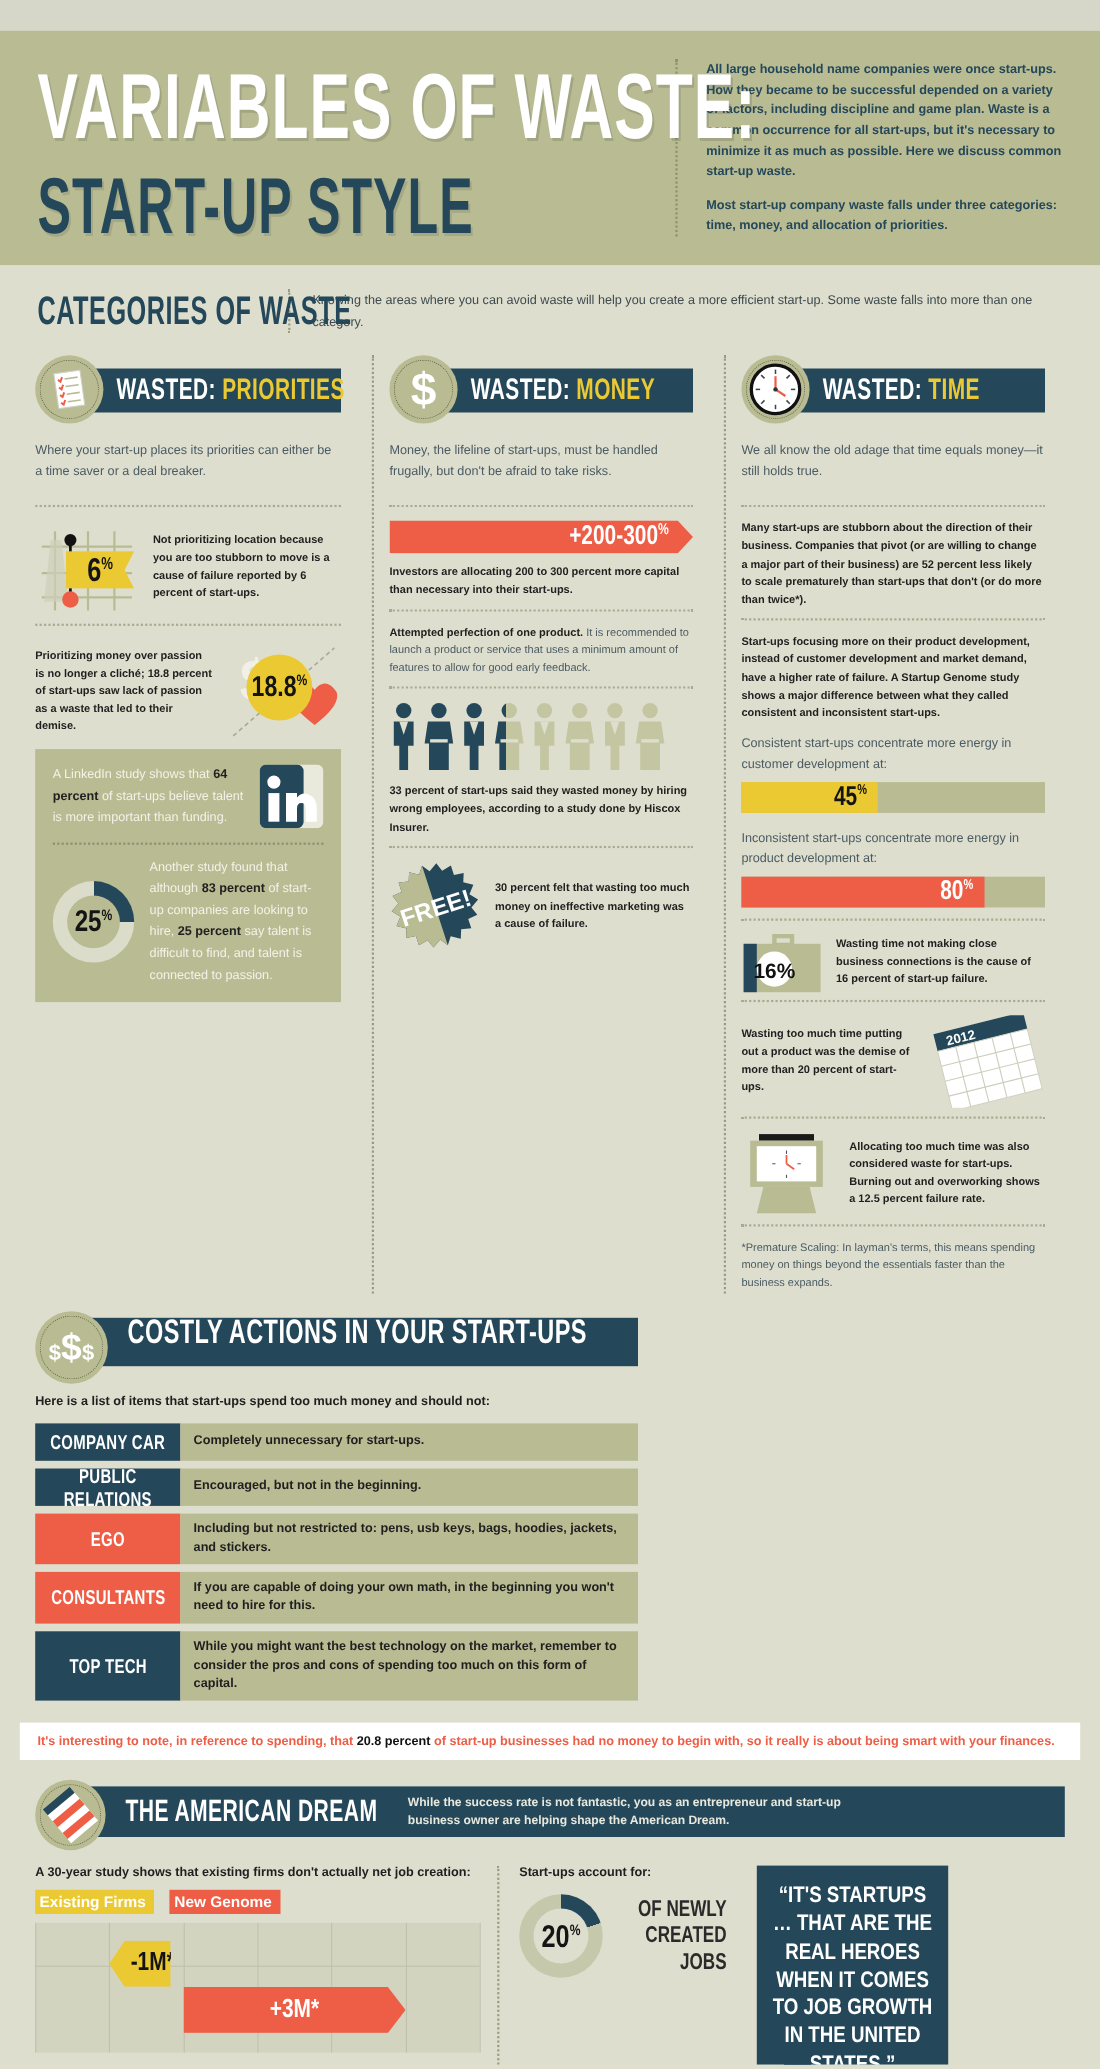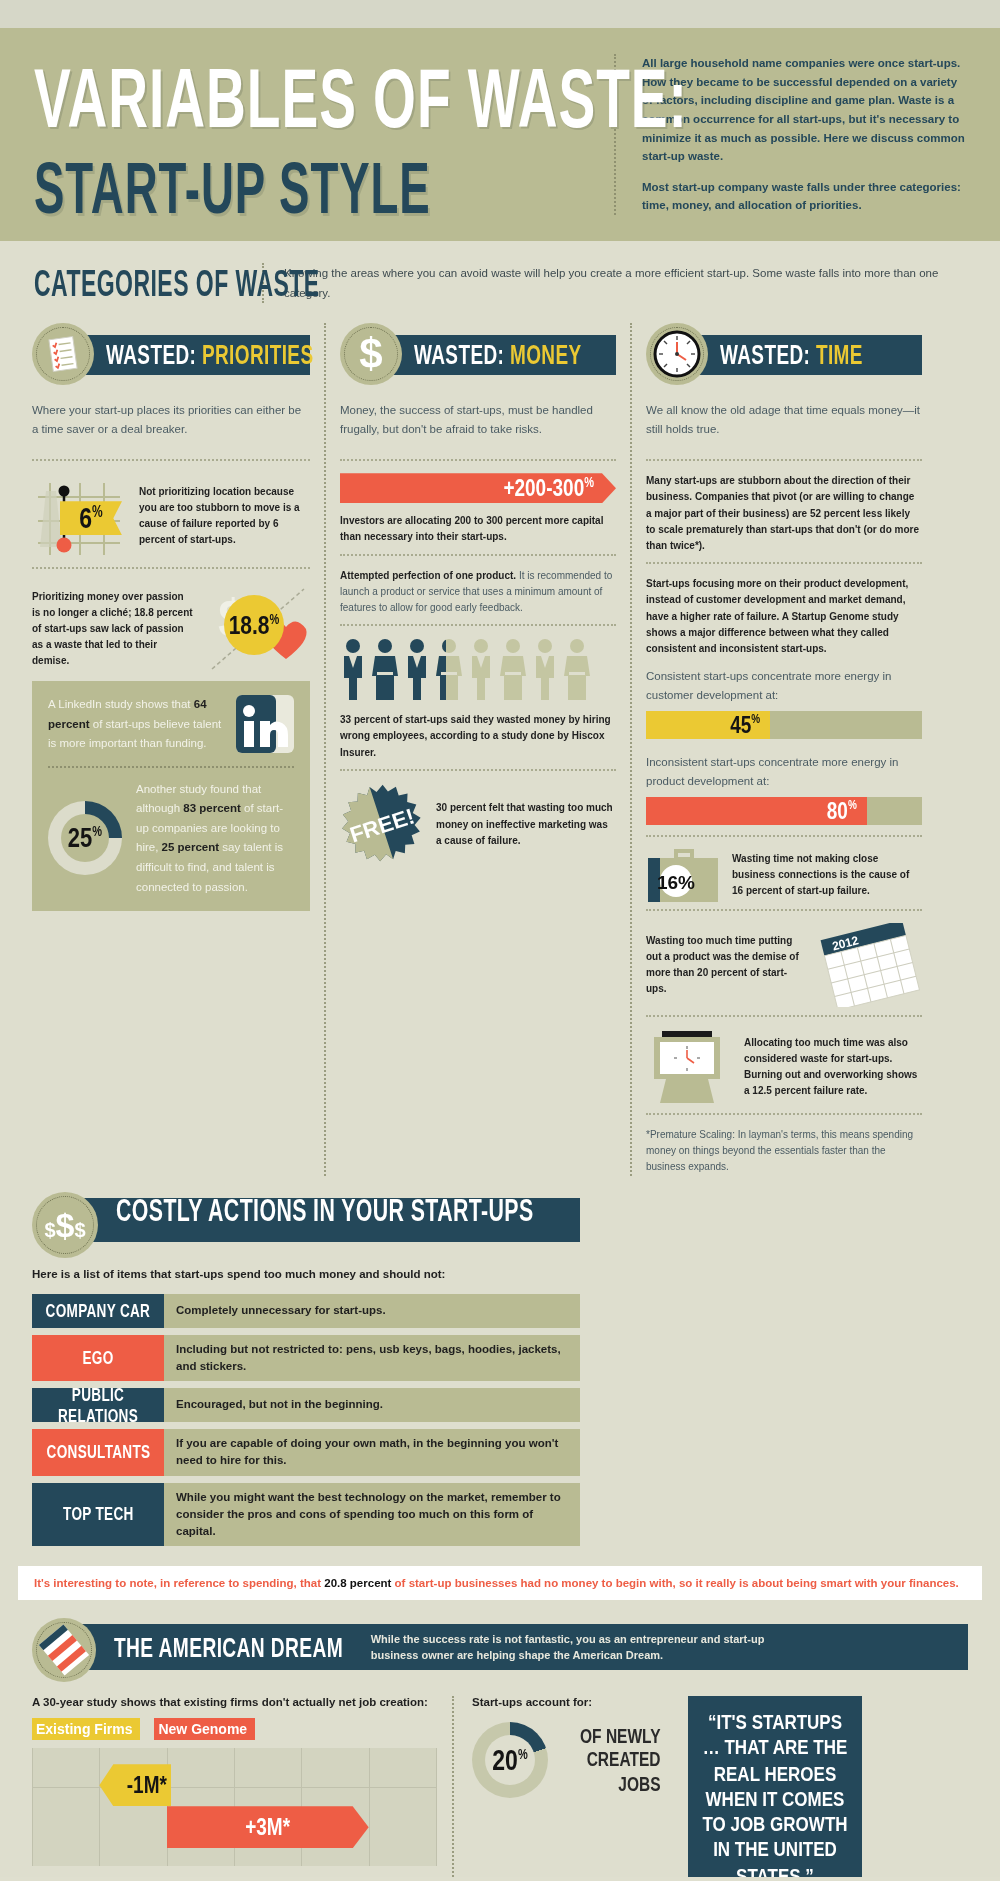--- a/index.html
+++ b/index.html
@@ -53,21 +53,21 @@
     font-size: 25px; font-weight: 700; color: #24485a; letter-spacing: .5px;
     transform: scaleY(1.45) scaleX(.92); transform-origin: left center;
     width: 228px; white-space: nowrap; padding-top: 6px;
   }
   .cat-desc {
     flex: 1; border-left: 2px dotted #9a9c80; padding-left: 20px;
     font-size: 11.5px; line-height: 1.75; color: #3d4a4f;
   }
 
   
-  .cols { display: flex; padding: 10px 18px 0 18px; gap: 0; }
+  .cols { display: flex; padding: 10px 18px 0 18px; gap: 14px; }
   .col { width: 306px; padding: 0 14px; position: relative; }
   .col.divider { border-left: 2px dotted #9a9c80; }
 
   .cat-banner { position: relative; height: 62px; margin-bottom: 8px; }
   .cat-circle {
     position: absolute; left: 0; top: 0; width: 62px; height: 62px;
     border-radius: 50%; background: #b9bb93;
     display: flex; align-items: center; justify-content: center;
     z-index: 2;
   }
@@ -413,21 +413,21 @@
 
     <div class="col divider">
       <div class="cat-banner">
         <div class="cat-circle">
           <span style="font-family:'Liberation Sans',sans-serif;font-size:42px;font-weight:700;color:#fff;line-height:1">$</span>
         </div>
         <div class="cat-bar">
           <div class="lbl"><span>WASTED:</span>&nbsp;<em>MONEY</em></div>
         </div>
       </div>
-      <div class="col-intro">Money, the success of start-ups, must be handled frugally, but don't be afraid to take risks.</div>
+      <div class="col-intro">Money, the lifeline of start-ups, must be handled frugally, but don't be afraid to take risks.</div>
       <div class="dotrule"></div>
 
       <div class="redbar">
         <span><b>+200-300</b><sup>%</sup></span>
       </div>
       <div class="blk" style="margin-top:10px">Investors are allocating 200 to 300 percent more capital than necessary into their start-ups.</div>
 
       <div class="dotrule"></div>
       <div class="blk"><b>Attempted perfection of one product.</b><span class="muted"> It is recommended to launch a product or service that uses a minimum amount of features to allow for good early feedback.</span></div>
 
@@ -614,30 +614,30 @@
       </div>
       <div class="costly-intro">Here is a list of items that start-ups spend too much money and should not:</div>
       <div class="ctable" id="ctable">
           <div class="crow">
             <div class="ckey dark">
               <span>COMPANY CAR</span>
             </div>
             <div class="cval">Completely unnecessary for start-ups.</div>
           </div>
           <div class="crow">
+            <div class="ckey dark">
+              <span>PUBLIC RELATIONS</span>
+            </div>
+            <div class="cval">Encouraged, but not in the beginning.</div>
+          </div>
+          <div class="crow">
             <div class="ckey red">
               <span>EGO</span>
             </div>
             <div class="cval">Including but not restricted to: pens, usb keys, bags, hoodies, jackets, and stickers.</div>
-          </div>
-          <div class="crow">
-            <div class="ckey dark">
-              <span>PUBLIC RELATIONS</span>
-            </div>
-            <div class="cval">Encouraged, but not in the beginning.</div>
           </div>
           <div class="crow">
             <div class="ckey red">
               <span>CONSULTANTS</span>
             </div>
             <div class="cval">If you are capable of doing your own math, in the beginning you won't need to hire for this.</div>
           </div>
           <div class="crow">
             <div class="ckey dark">
               <span>TOP TECH</span>
@@ -684,21 +684,21 @@
         </div>
         <div class="plot" id="plot">
             <div class="vline" style="left: 0px;"></div>
             <div class="vline" style="left: 67.3333px;"></div>
             <div class="vline" style="left: 134.667px;"></div>
             <div class="vline" style="left: 202px;"></div>
             <div class="vline" style="left: 269.333px;"></div>
             <div class="vline" style="left: 336.667px;"></div>
             <div class="vline" style="left: 404px;"></div>
             <div class="hline" style="top: 39px;"></div>
-            <div class="bar-neg" style="left: 67.3333px; width: 72px; top: 16px; padding-left: 23px;">
+            <div class="bar-neg" style="left: 67.3333px; width: 56px; top: 16px; padding-left: 23px;">
               <span>-1M*</span>
             </div>
             <div class="bar-pos" style="left: 134.667px; width: 202px; top: 58px;">
               <span>+3M*</span>
             </div>
           </div>
 
       </div>
 
       <div class="ad-mid">

